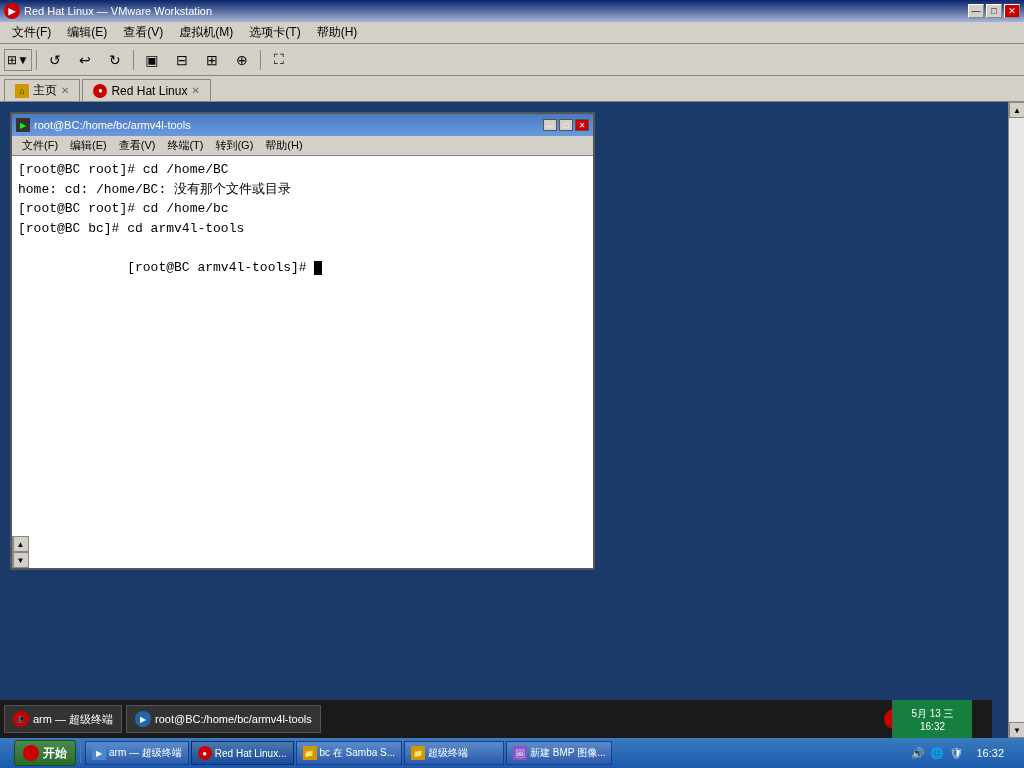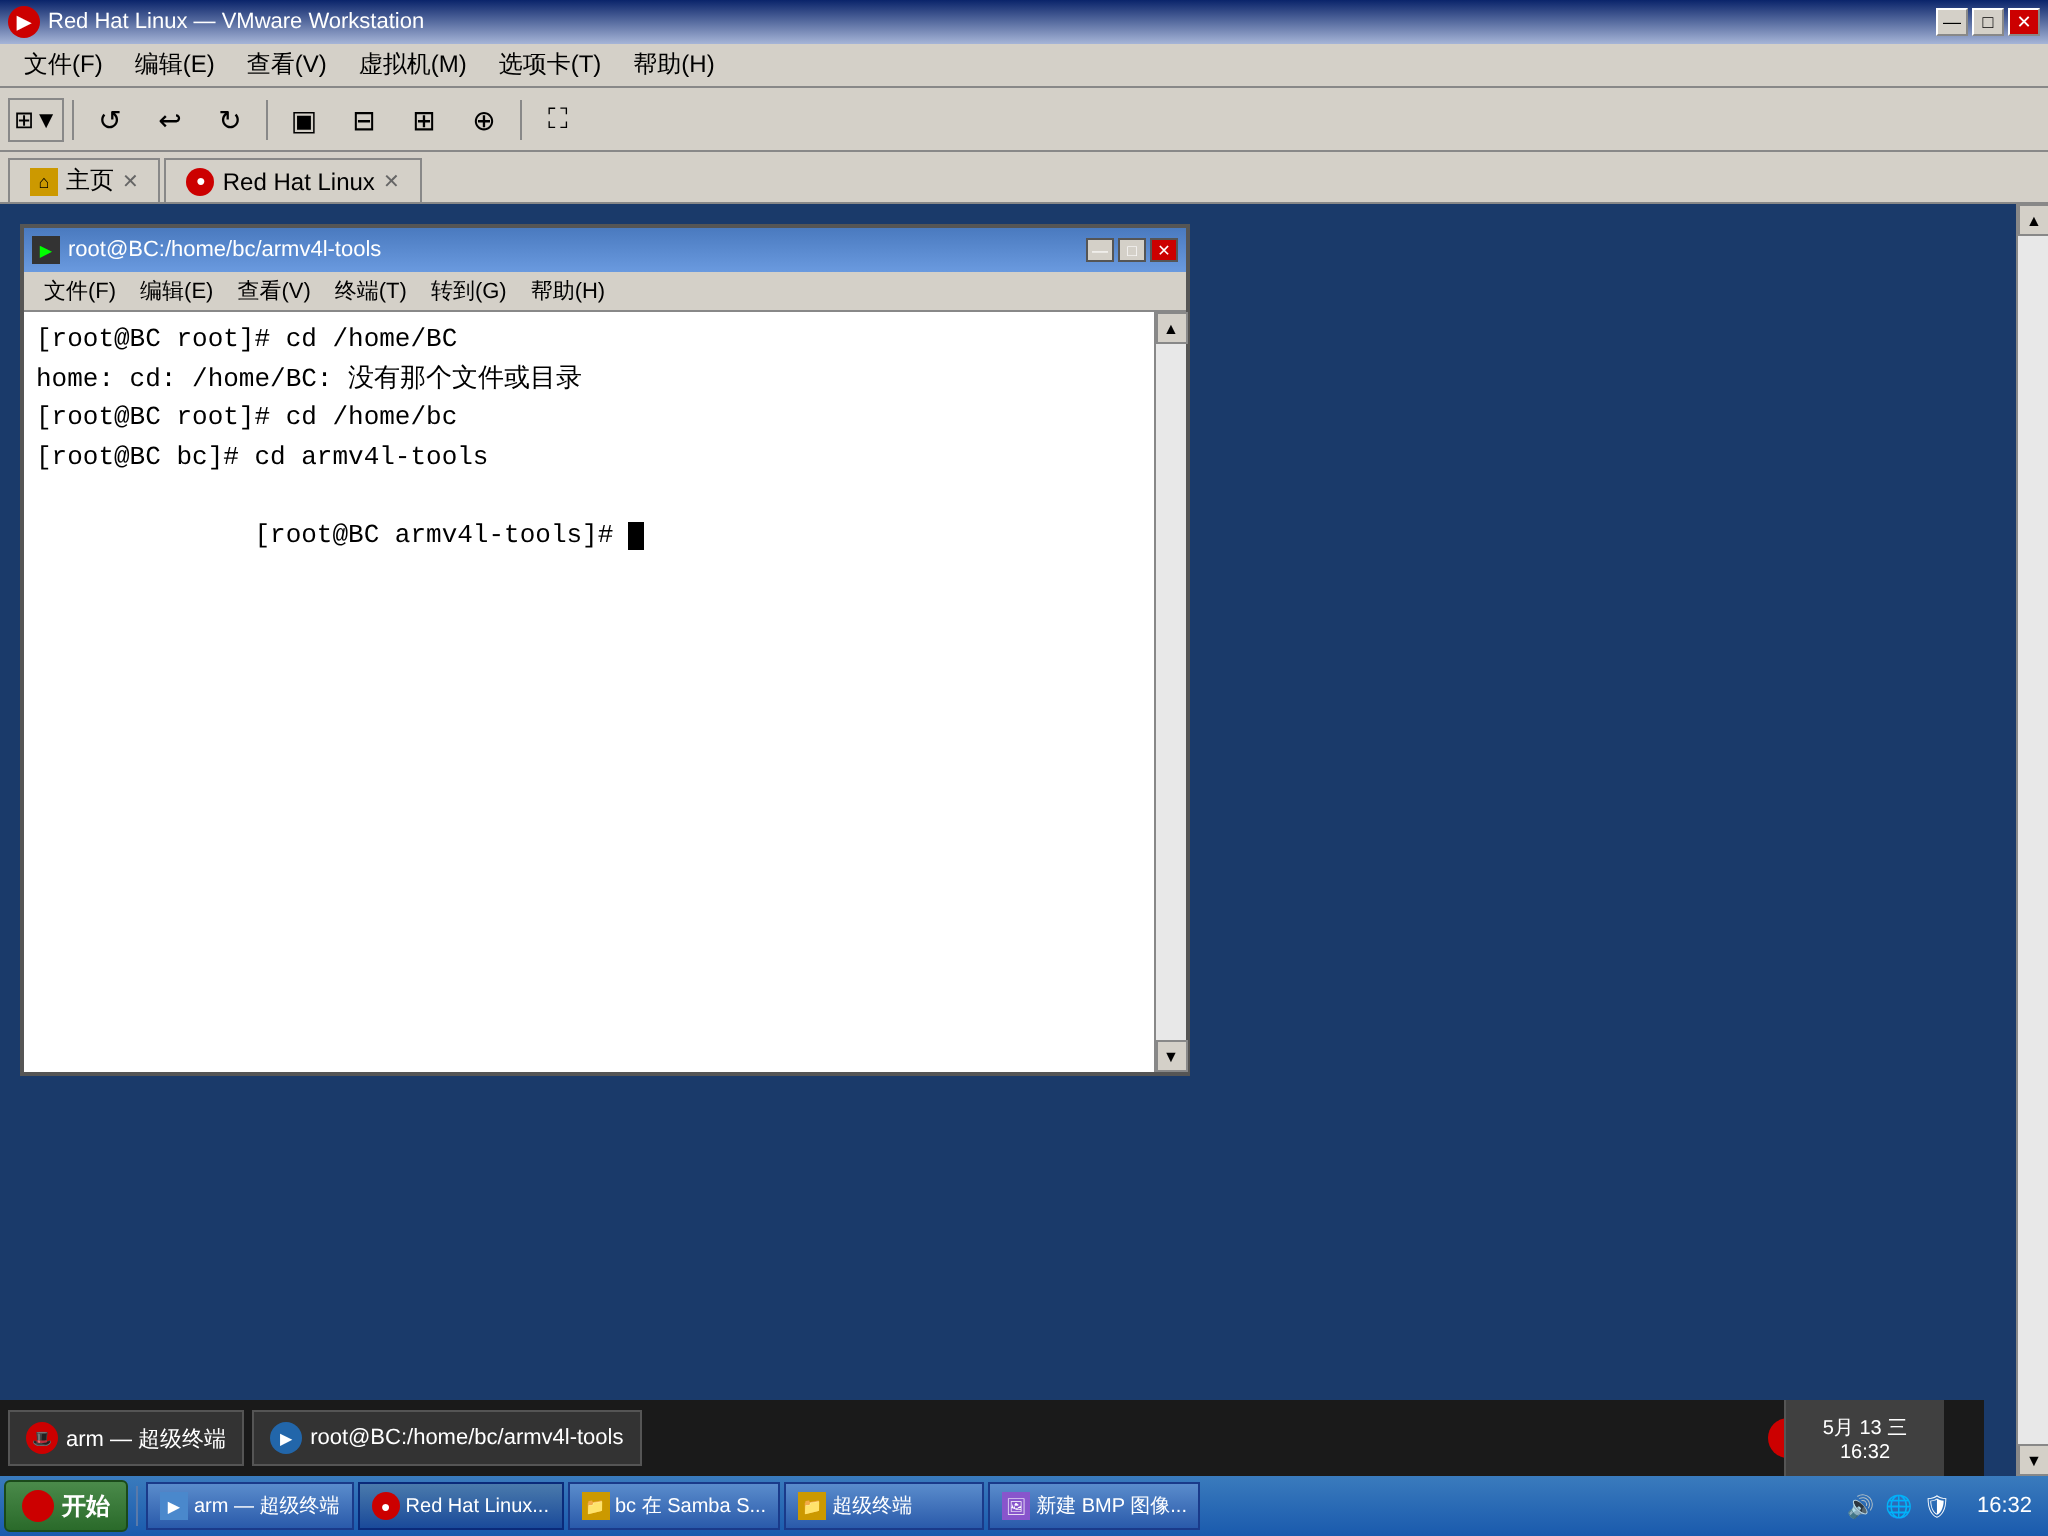--- a/index.html
+++ b/index.html
@@ -312,21 +312,21 @@
     }
     .scroll-track {
       flex: 1;
       width: 100%;
       background: #e8e8e8;
     }
 
     
     #terminal-content-area {
       display: flex;
-      flex-direction: row;
+      flex-direction: column;
     }
 
     
     #right-scrollbar {
       width: 16px;
       background: #d4d0c8;
       border-left: 1px solid #888;
       display: flex;
       flex-direction: column;
     }
@@ -413,21 +413,21 @@
       font-weight: bold;
       font-size: 14px;
     }
 
     
     #win-taskbar {
       height: 30px;
       background: linear-gradient(to bottom, #3a7bbd, #1a5aad);
       display: flex;
       align-items: center;
-      padding: 0 2px;
+      padding: 0 14px;
       gap: 2px;
     }
     .win-start {
       height: 26px;
       background: linear-gradient(to bottom, #4a8a4a, #2a6a2a);
       border: 1px solid #1a4a1a;
       border-radius: 3px;
       padding: 0 8px;
       display: flex;
       align-items: center;
@@ -604,21 +604,21 @@
         <div class="vm-taskbar-item">
           <div class="vm-taskbar-icon">🎩</div>
           <span>arm — 超级终端</span>
         </div>
         <div class="vm-taskbar-item">
           <div class="vm-taskbar-icon vm-taskbar-icon-term">▶</div>
           <span>root@BC:/home/bc/armv4l-tools</span>
         </div>
         <div style="flex:1;"></div>
         <div class="warning-icon">!</div>
-        <div id="vm-clock" style="position:relative;width:80px;height:38px;background:#404040;display:flex;flex-direction:column;align-items:center;justify-content:center;color:white;font-size:10px;border-left:1px solid #555;">
+        <div id="vm-clock" style="position:relative;width:80px;height:38px;background:#15803d;display:flex;flex-direction:column;align-items:center;justify-content:center;color:white;font-size:10px;border-left:1px solid #555;">
           <span>5月 13 三</span>
           <span>16:32</span>
         </div>
       </div>
 
     </div>
 
     <div id="right-scrollbar">
       <div class="scroll-btn">▲</div>
       <div class="scroll-track" style="flex:1;background:#e8e8e8;"></div>

